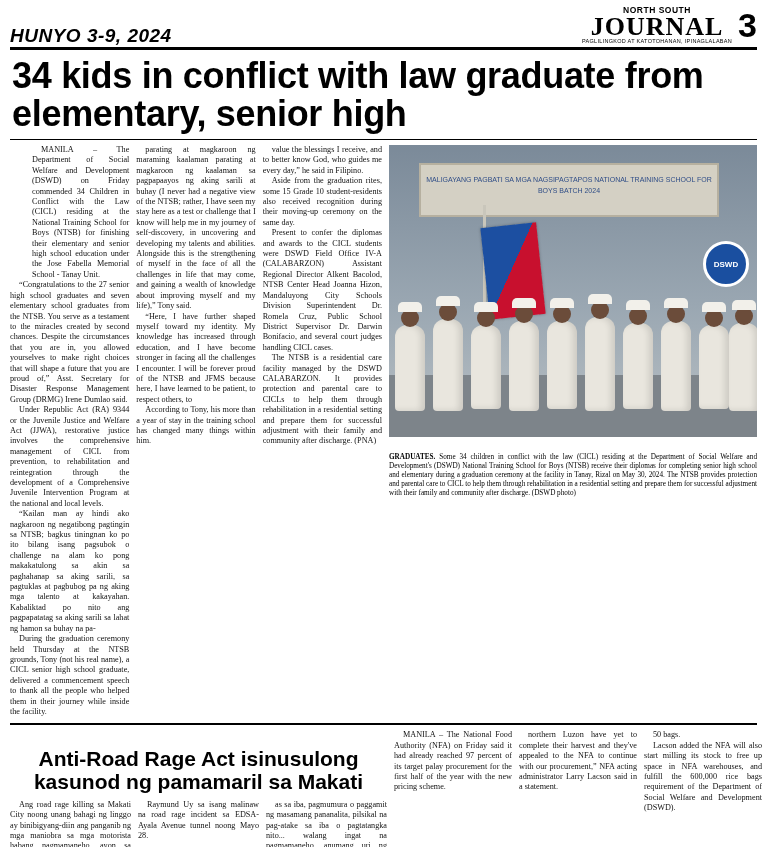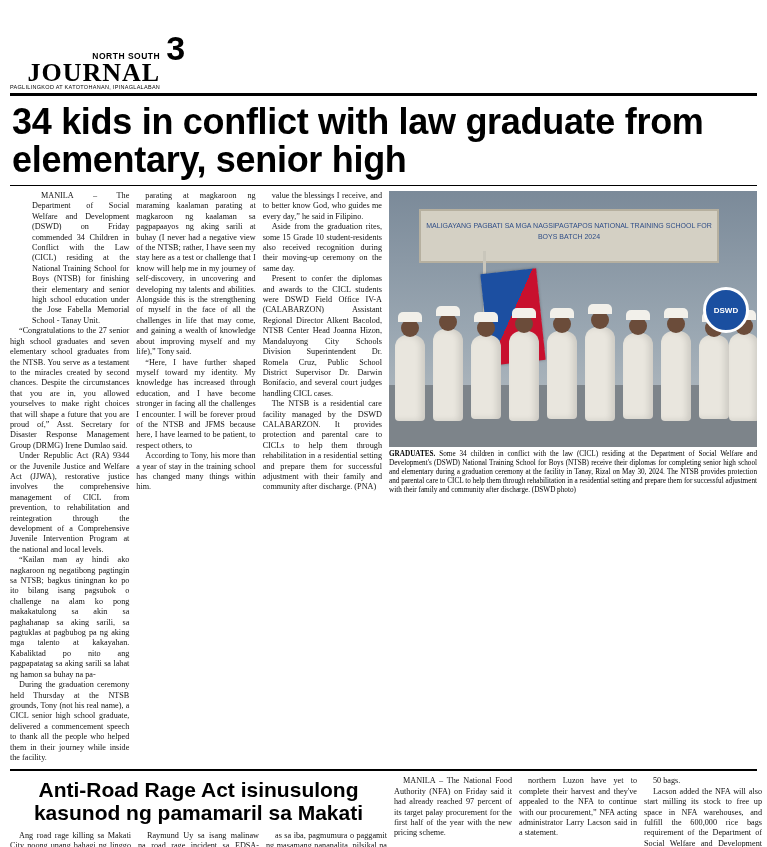--- a/index.html
+++ b/index.html
@@ -32,21 +32,21 @@
     font-size: 19px;
     letter-spacing: .5px;
     color: #000;
     line-height: 1;
   }
   .masthead-right {
     display: flex;
     align-items: center;
     gap: 6px;
   }
-  .logo-block { text-align: right; line-height: 1; margin-top: 46px; }
+  .logo-block { text-align: center; line-height: 1; }
   .logo-top {
     font-family: "Liberation Sans", sans-serif;
     font-size: 8.5px;
     font-weight: bold;
     letter-spacing: .5px;
     display: block;
   }
   .logo-main {
     font-family: "Liberation Serif", serif;
     font-size: 26px;
@@ -92,21 +92,21 @@
     color: #111;
   }
   .col p { margin: 0 0 0 0; text-indent: 9px; }
   .col p.first { text-indent: 9px; margin-left: 22px; }
   .col-1 { width: 123px; }
   .col-2 { width: 123px; }
   .col-3 { width: 123px; }
 
   .photo-wrap { width: 368px; }
   .photo {
-    width: 368px; height: 256px;
+    width: 368px; height: 292px;
     position: relative;
     overflow: hidden;
     background: linear-gradient(#6e7f92, #8b9aa6);
   }
   .ph-sky { position:absolute; inset:0; background: linear-gradient(#7b8a99 0%, #9aa7b2 55%, #b9c0c4 100%); }
   .ph-banner {
     position: absolute; left: 30px; top: 18px; width: 300px; height: 54px;
     background: #d9d4c6; border: 2px solid #b9b2a0;
     color: #2b4a86; font-family: "Liberation Sans", sans-serif;
     font-size: 7px; text-align: center; padding-top: 10px; line-height: 1.5;
@@ -143,52 +143,53 @@
   .ph-seal {
     position: absolute; right: 8px; top: 96px; width: 46px; height: 46px;
     border-radius: 50%; background: #1a4fa0; border: 3px solid #fff;
     color: #fff; font-family:"Liberation Sans", sans-serif; font-size: 8px;
     font-weight: bold; display:flex; align-items:center; justify-content:center;
   }
   .caption {
     font-size: 7.2px;
     line-height: 1.24;
     text-align: justify;
-    margin-top: 3px;
+    margin-top: 16px;
   }
   .caption b { font-weight: bold; }
 
   
   .mid-rule { border-top: 2px solid #000; margin: 6px 0 5px 0; }
 
   
   .bottom-section { display: flex; gap: 7px; }
   .left-story { width: 378px; }
   .right-story { width: 368px; }
 
   .sub-headline {
     font-family: "Liberation Sans", sans-serif;
     font-weight: bold;
     text-align: center;
     line-height: 1.08;
   }
-  .left-story .sub-headline { font-size: 21px; margin: 3px 0 6px; }
+  .left-story .sub-headline { font-size: 21px; margin: 18px 0 6px; }
   .right-story .sub-headline { font-size: 23px; margin: 2px 0 7px; }
 
   .cols-3 { display: flex; gap: 7px; }
   .cols-3 .col { width: 121px; }
   .cols-3b { display: flex; gap: 7px; }
   .cols-3b .col { width: 118px; }
 </style>
 </head>
 <body>
 
 <div class="page">
 
   <div class="masthead">
+    <div class="masthead-date">HUNYO 3-9, 2024</div>
     <div class="masthead-right">
       <div class="logo-block">
         <span class="logo-top">NORTH SOUTH</span>
         <span class="logo-main">JOURNAL</span>
         <span class="logo-sub">PAGLILINGKOD AT KATOTOHANAN, IPINAGLALABAN</span>
       </div>
       <div class="page-num">3</div>
     </div>
   </div>
 

